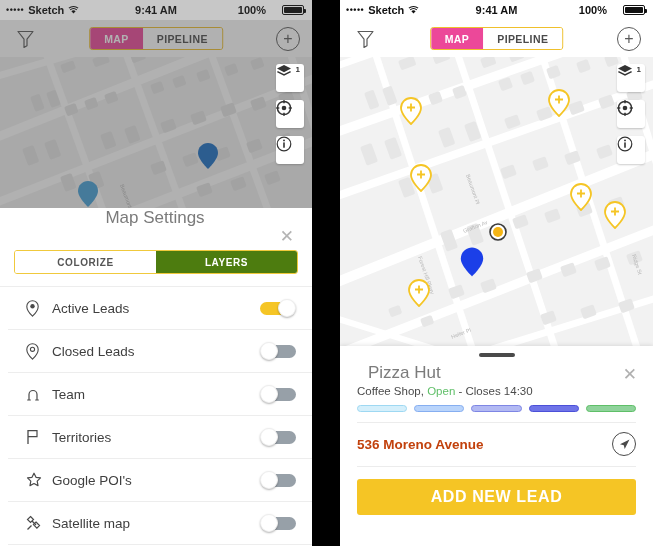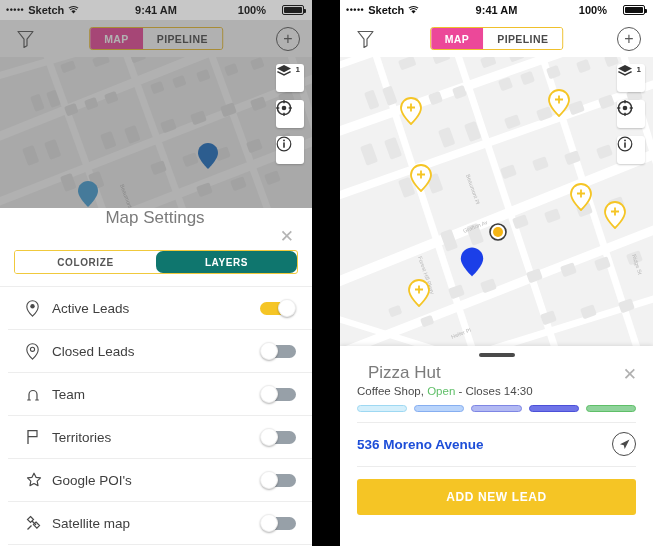--- a/index.html
+++ b/index.html
@@ -103,21 +103,21 @@
   .sheet-close { margin-left: auto; color: #b4b4b4; font-size: 17px; line-height: 1; font-weight: 300; }
 
   .seg2 {
     margin: 2px 14px 12px; height: 24px; display: flex;
     border: 1px solid #F0C93C; border-radius: 3px; overflow: hidden;
   }
   .seg2 div {
     flex: 1; display: flex; align-items: center; justify-content: center;
     font-size: 10px; font-weight: bold; letter-spacing: 0.6px; color: #555; background: #fff;
   }
-  .seg2 div.active { background: #0f766e; color: #fff; border-radius: 7px; }
+  .seg2 div.active { background: #4d7c0f; color: #fff; }
 
   .rows { margin-top: 10px; border-top: 1px solid #ededed; padding-left: 8px; }
   .row {
     height: 43px; display: flex; align-items: center;
     padding: 0 16px 0 18px; border-bottom: 1px solid #ededed;
   }
   .row-ico { width: 26px; display: flex; align-items: center; color: #4a4a4a; }
   .row-label { font-size: 13.5px; color: #3f3f3f; }
 
   .tgl { margin-left: auto; width: 36px; height: 18px; position: relative; }
@@ -145,30 +145,30 @@
   }
   .card-head { padding: 6px 16px 0 28px; display: flex; align-items: flex-start; }
   .card-title { font-size: 17px; color: #7b7b7b; font-weight: 400; line-height: 1.2; }
   .card-close { margin-left: auto; color: #b0b0b0; font-size: 17px; line-height: 1; font-weight: 300; margin-top: 3px; }
   .card-sub { padding: 2px 17px 0; font-size: 11.5px; color: #4a4a4a; }
   .card-sub .open { color: #5FBF68; }
   .pills { display: flex; gap: 7px; padding: 8px 17px 0; }
   .pill { flex: 1; height: 7px; border-radius: 4px; }
   .card-div { margin: 10px 17px 0; border-top: 1px solid #ececec; }
   .addr-block { padding: 9px 17px 0; display: flex; align-items: center; }
-  .addr-1 { font-size: 13.5px; font-weight: bold; color: #1d4ed8; }
+  .addr-1 { font-size: 13.5px; font-weight: bold; color: #c2410c; }
   .addr-2 { font-size: 11.5px; color: #6a6a6a; margin-top: 2px; padding-left: 2px; }
   .nav-btn {
     margin-left: auto; width: 24px; height: 24px; border-radius: 50%;
     border: 1.3px solid #4a4a4a; display: flex; align-items: center; justify-content: center;
   }
   .cta {
     margin: 12px 17px 0; height: 36px; background: #F5C525; border-radius: 3px;
     display: flex; align-items: center; justify-content: center;
-    color: #fff; font-size: 12px; font-weight: bold; letter-spacing: 0.6px;
+    color: #fff; font-size: 16px; font-weight: bold; letter-spacing: 0.6px;
   }
   .street-lbl { font-size: 5.5px; fill: #b7b7b7; font-family: "Liberation Sans", sans-serif; }
 </style>
 </head>
 <body>
 
 <div class="stage">
 
   <div class="phone phone-left">
 

